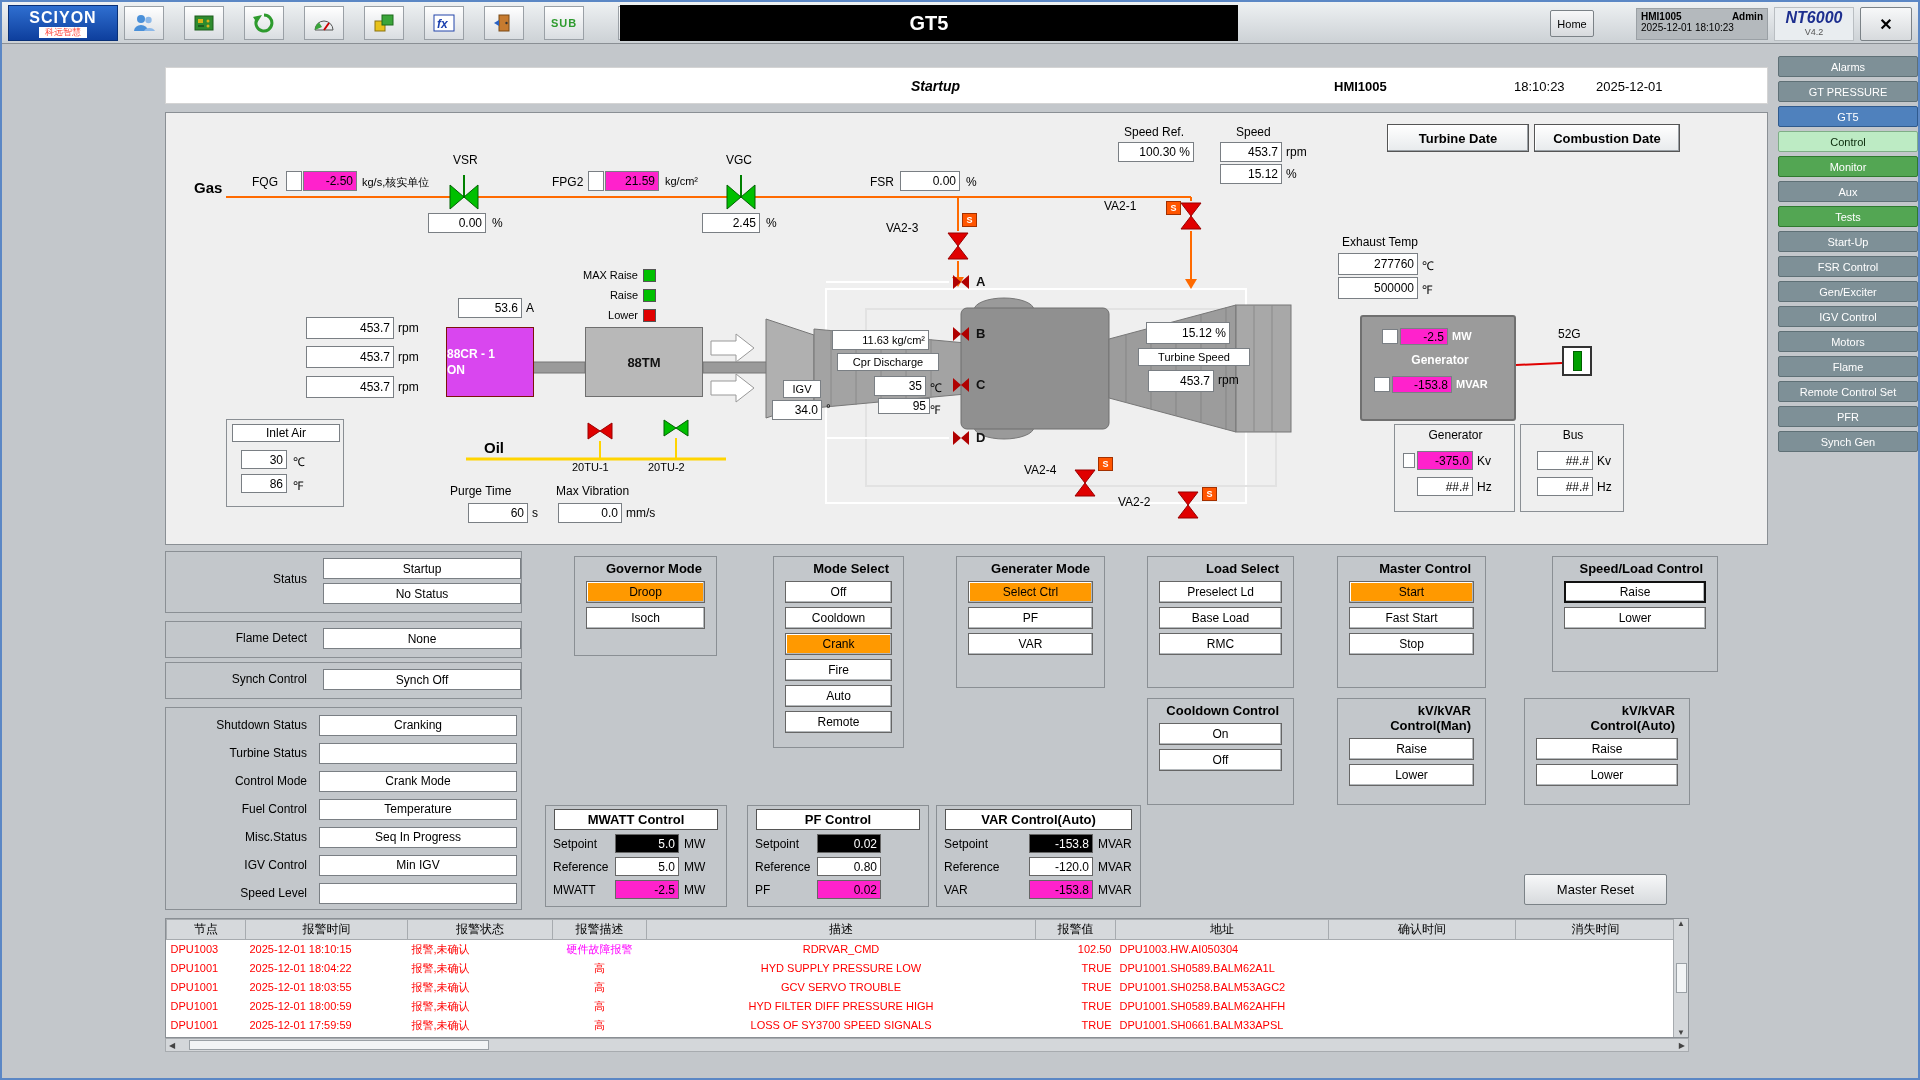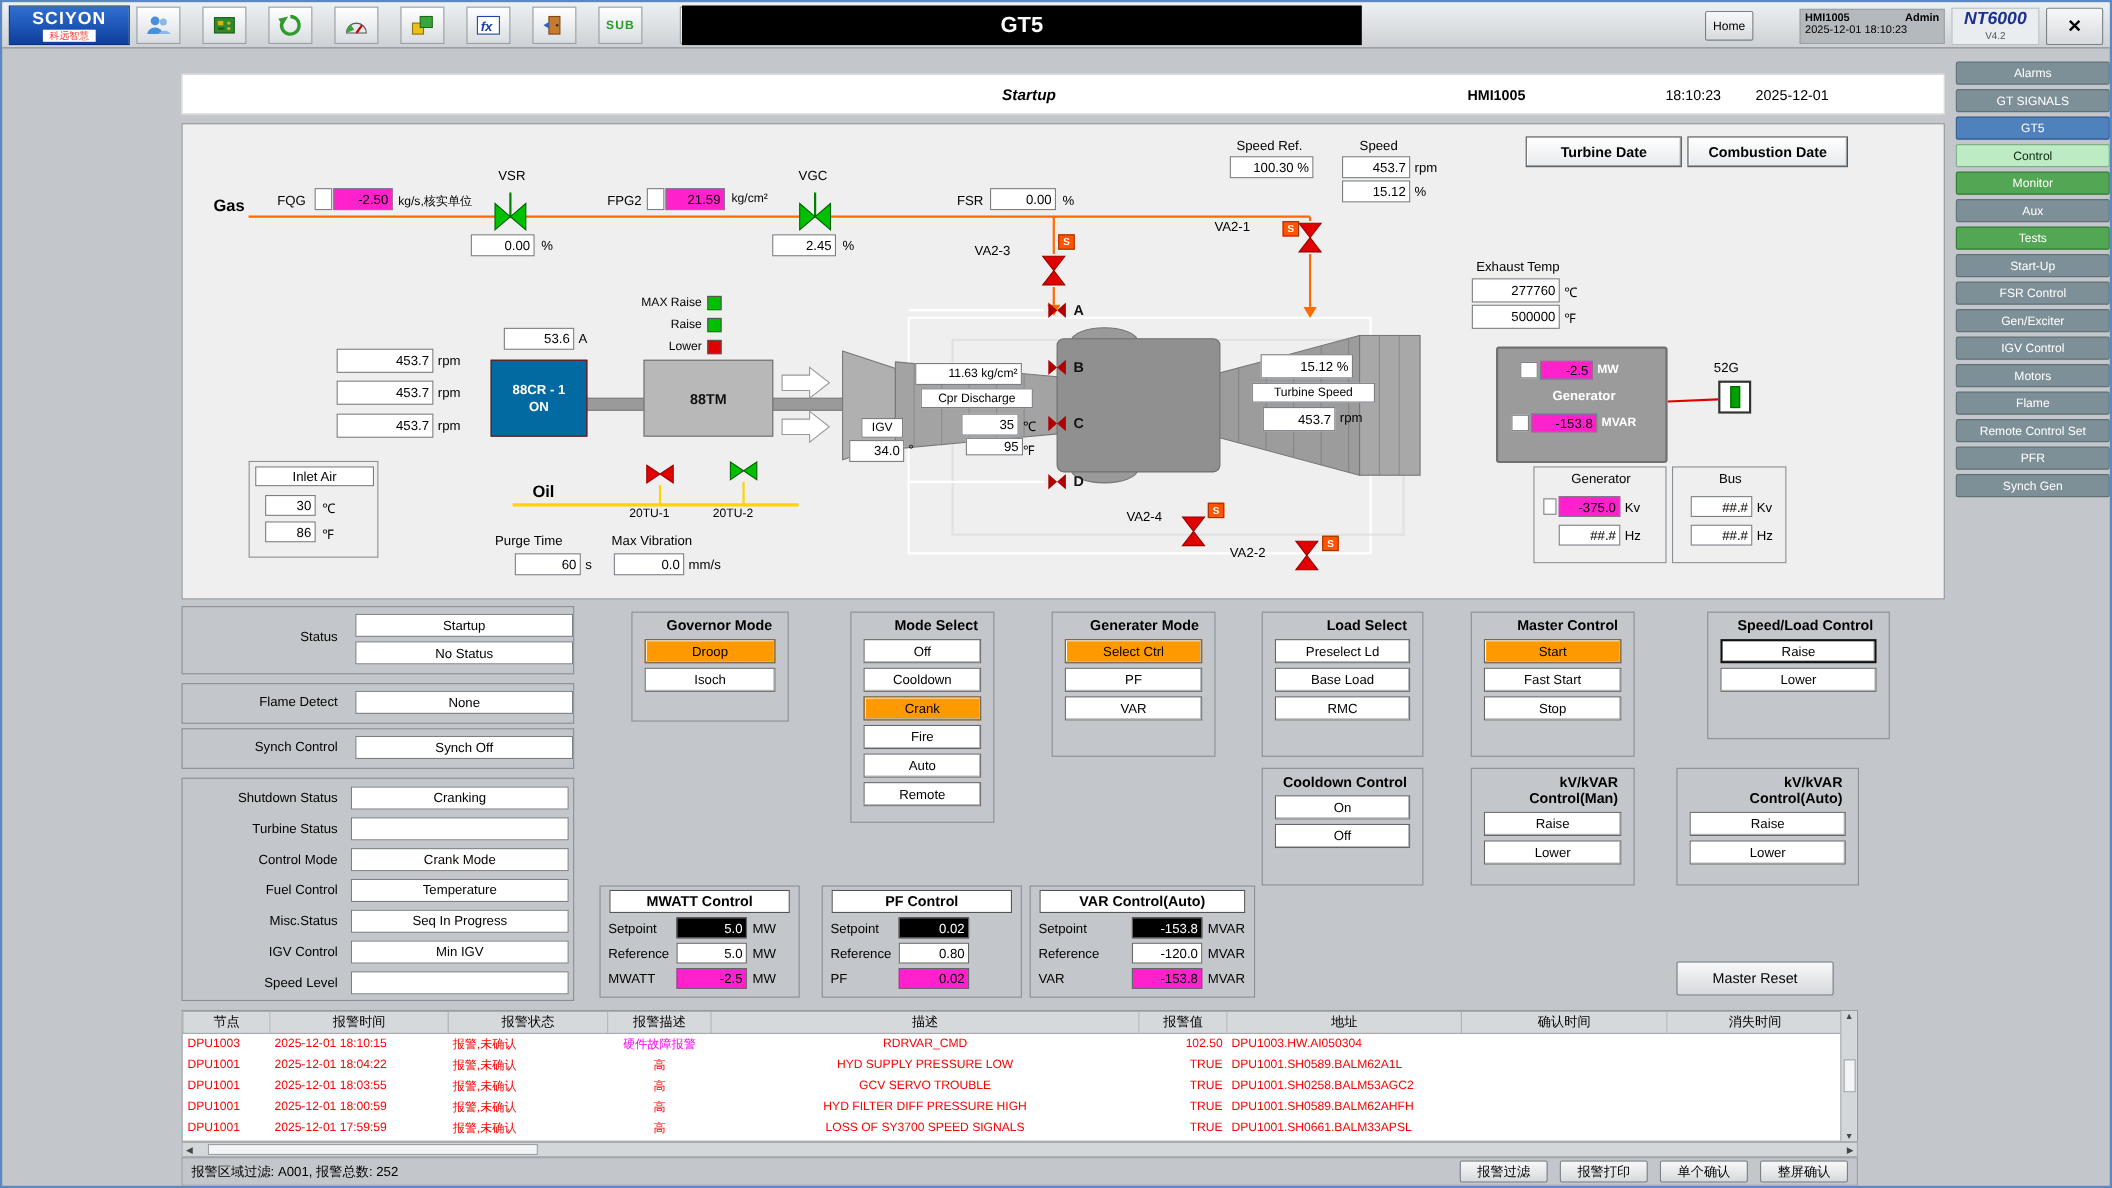--- a/index.html
+++ b/index.html
@@ -36,21 +36,21 @@
 .group{position:absolute;border:1px solid #8a8f94;}
 #mimic{left:163px;top:110px;width:1603px;height:433px;background:#efefef;}
 #mimic-svg{position:absolute;left:0;top:0;}
 .vb{position:absolute;background:#fff;border:1px solid #7a7f84;font-size:12px;color:#000;display:flex;align-items:center;justify-content:flex-end;padding:0 3px;white-space:nowrap;}
 .vb.ctr{justify-content:center;padding:0 1px;}
 .vb.mag{background:#ff22cc;}
 .vb.s11{font-size:11px;}
 .qbox{position:absolute;background:#fff;border:1px solid #7a7f84;}
 .sbox{position:absolute;width:15px;height:14px;background:#ff5500;color:#fff;font-size:9px;font-weight:bold;display:flex;align-items:center;justify-content:center;border:1px solid #a33000;}
 .date-btn{position:absolute;background:linear-gradient(#ffffff,#e7eaec);border:1px solid #555;font-size:13px;font-weight:bold;display:flex;align-items:center;justify-content:center;cursor:pointer;box-shadow:inset -1px -1px 0 #9aa0a5,inset 1px 1px 0 #fff;}
-#clutch{position:absolute;background:#0369a1;border:1px solid #7c130c;color:#fff;font-size:12px;font-weight:bold;display:flex;flex-direction:column;align-items:center;justify-content:center;line-height:16px;}
+#clutch{position:absolute;background:#d946ef;border:1px solid #7c130c;color:#fff;font-size:12px;font-weight:bold;display:flex;flex-direction:column;align-items:flex-start;justify-content:center;line-height:16px;}
 #tmbox{position:absolute;background:#b8b8b8;border:1px solid #6f6f6f;color:#111;font-size:13px;font-weight:bold;display:flex;align-items:center;justify-content:center;}
 #indicators{position:absolute;left:393px;top:152px;width:97px;}
 .irow{display:flex;align-items:center;justify-content:flex-end;height:20px;}
 .irow .itxt{font-size:11px;}
 .irow .isq{width:13px;height:13px;margin-left:5px;border:1px solid #555;}
 .isq.green{background:#00c000;}
 .isq.red{background:#e00000;}
 #genblk{position:absolute;left:1194px;top:202px;width:156px;height:106px;background:#9b9b9b;border:2px solid #707070;border-radius:3px;}
 #genblk .vb{position:absolute;}
 #breaker{position:absolute;left:1396px;top:233px;width:30px;height:30px;background:#fff;border:2px solid #333;}
@@ -181,21 +181,21 @@
     </div>
     <div id="closebtn" class="raised">
         <span>✕</span>
       </div>
   </div>
 
   <div id="sidebar">
 
       <div class="side-btn gray">Alarms</div>
 
-      <div class="side-btn gray">GT SIGNALS</div>
+      <div class="side-btn gray">GT PRESSURE</div>
 
       <div class="side-btn blue">GT5</div>
 
       <div class="side-btn pale">Control</div>
 
       <div class="side-btn green">Monitor</div>
 
       <div class="side-btn gray">Aux</div>
 
       <div class="side-btn green">Tests</div>
@@ -785,26 +785,14 @@
       <span class="thumb"></span>
       <span>▼</span>
     </div>
   </div>
   <div id="hscroll">
     <span style="padding-left:3px;">◀</span>
     <span class="thumb"></span>
     <span style="padding-right:3px;">▶</span>
   </div>
 
-  <div id="statusbar">
-    <span class="ftxt">报警区域过滤: A001, 报警总数: 252</span>
-    <span style="display:flex;">
-      <button class="raised sb-btn">报警过滤</button>
-
-      <button class="raised sb-btn">报警打印</button>
-
-      <button class="raised sb-btn">单个确认</button>
-
-      <button class="raised sb-btn">整屏确认</button>
-    </span>
-  </div>
 
 </div>
 
 </body></html>

